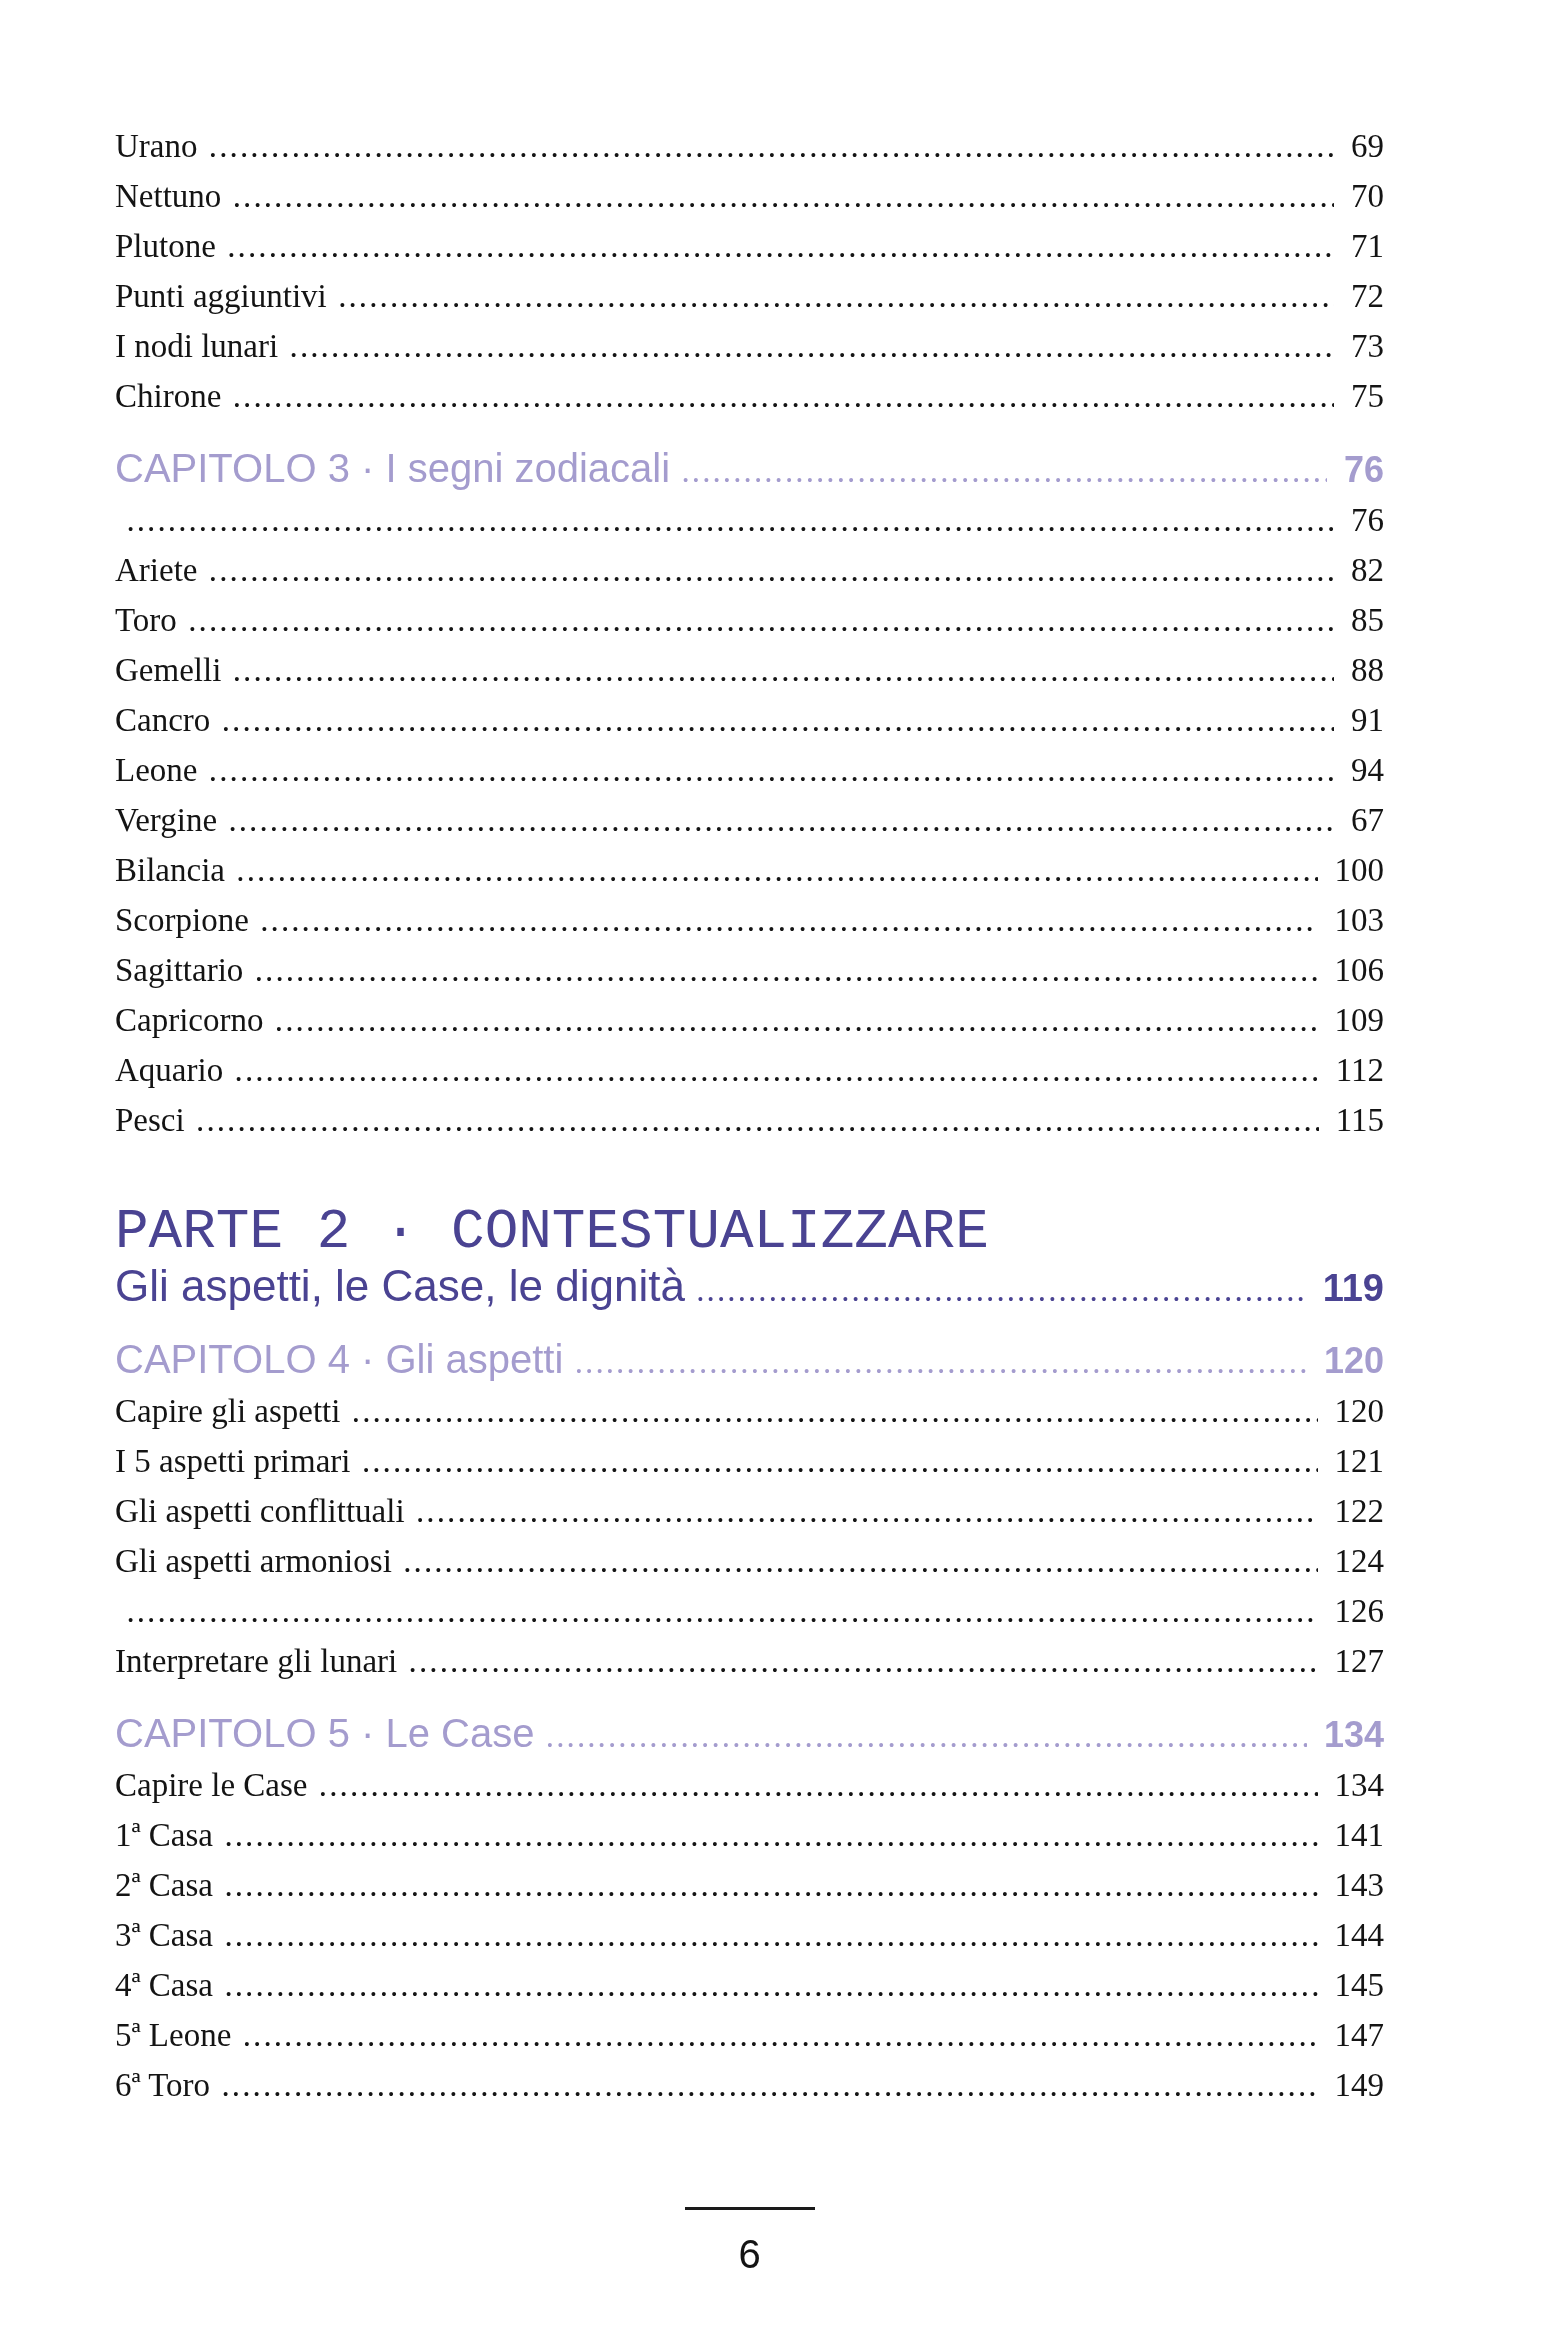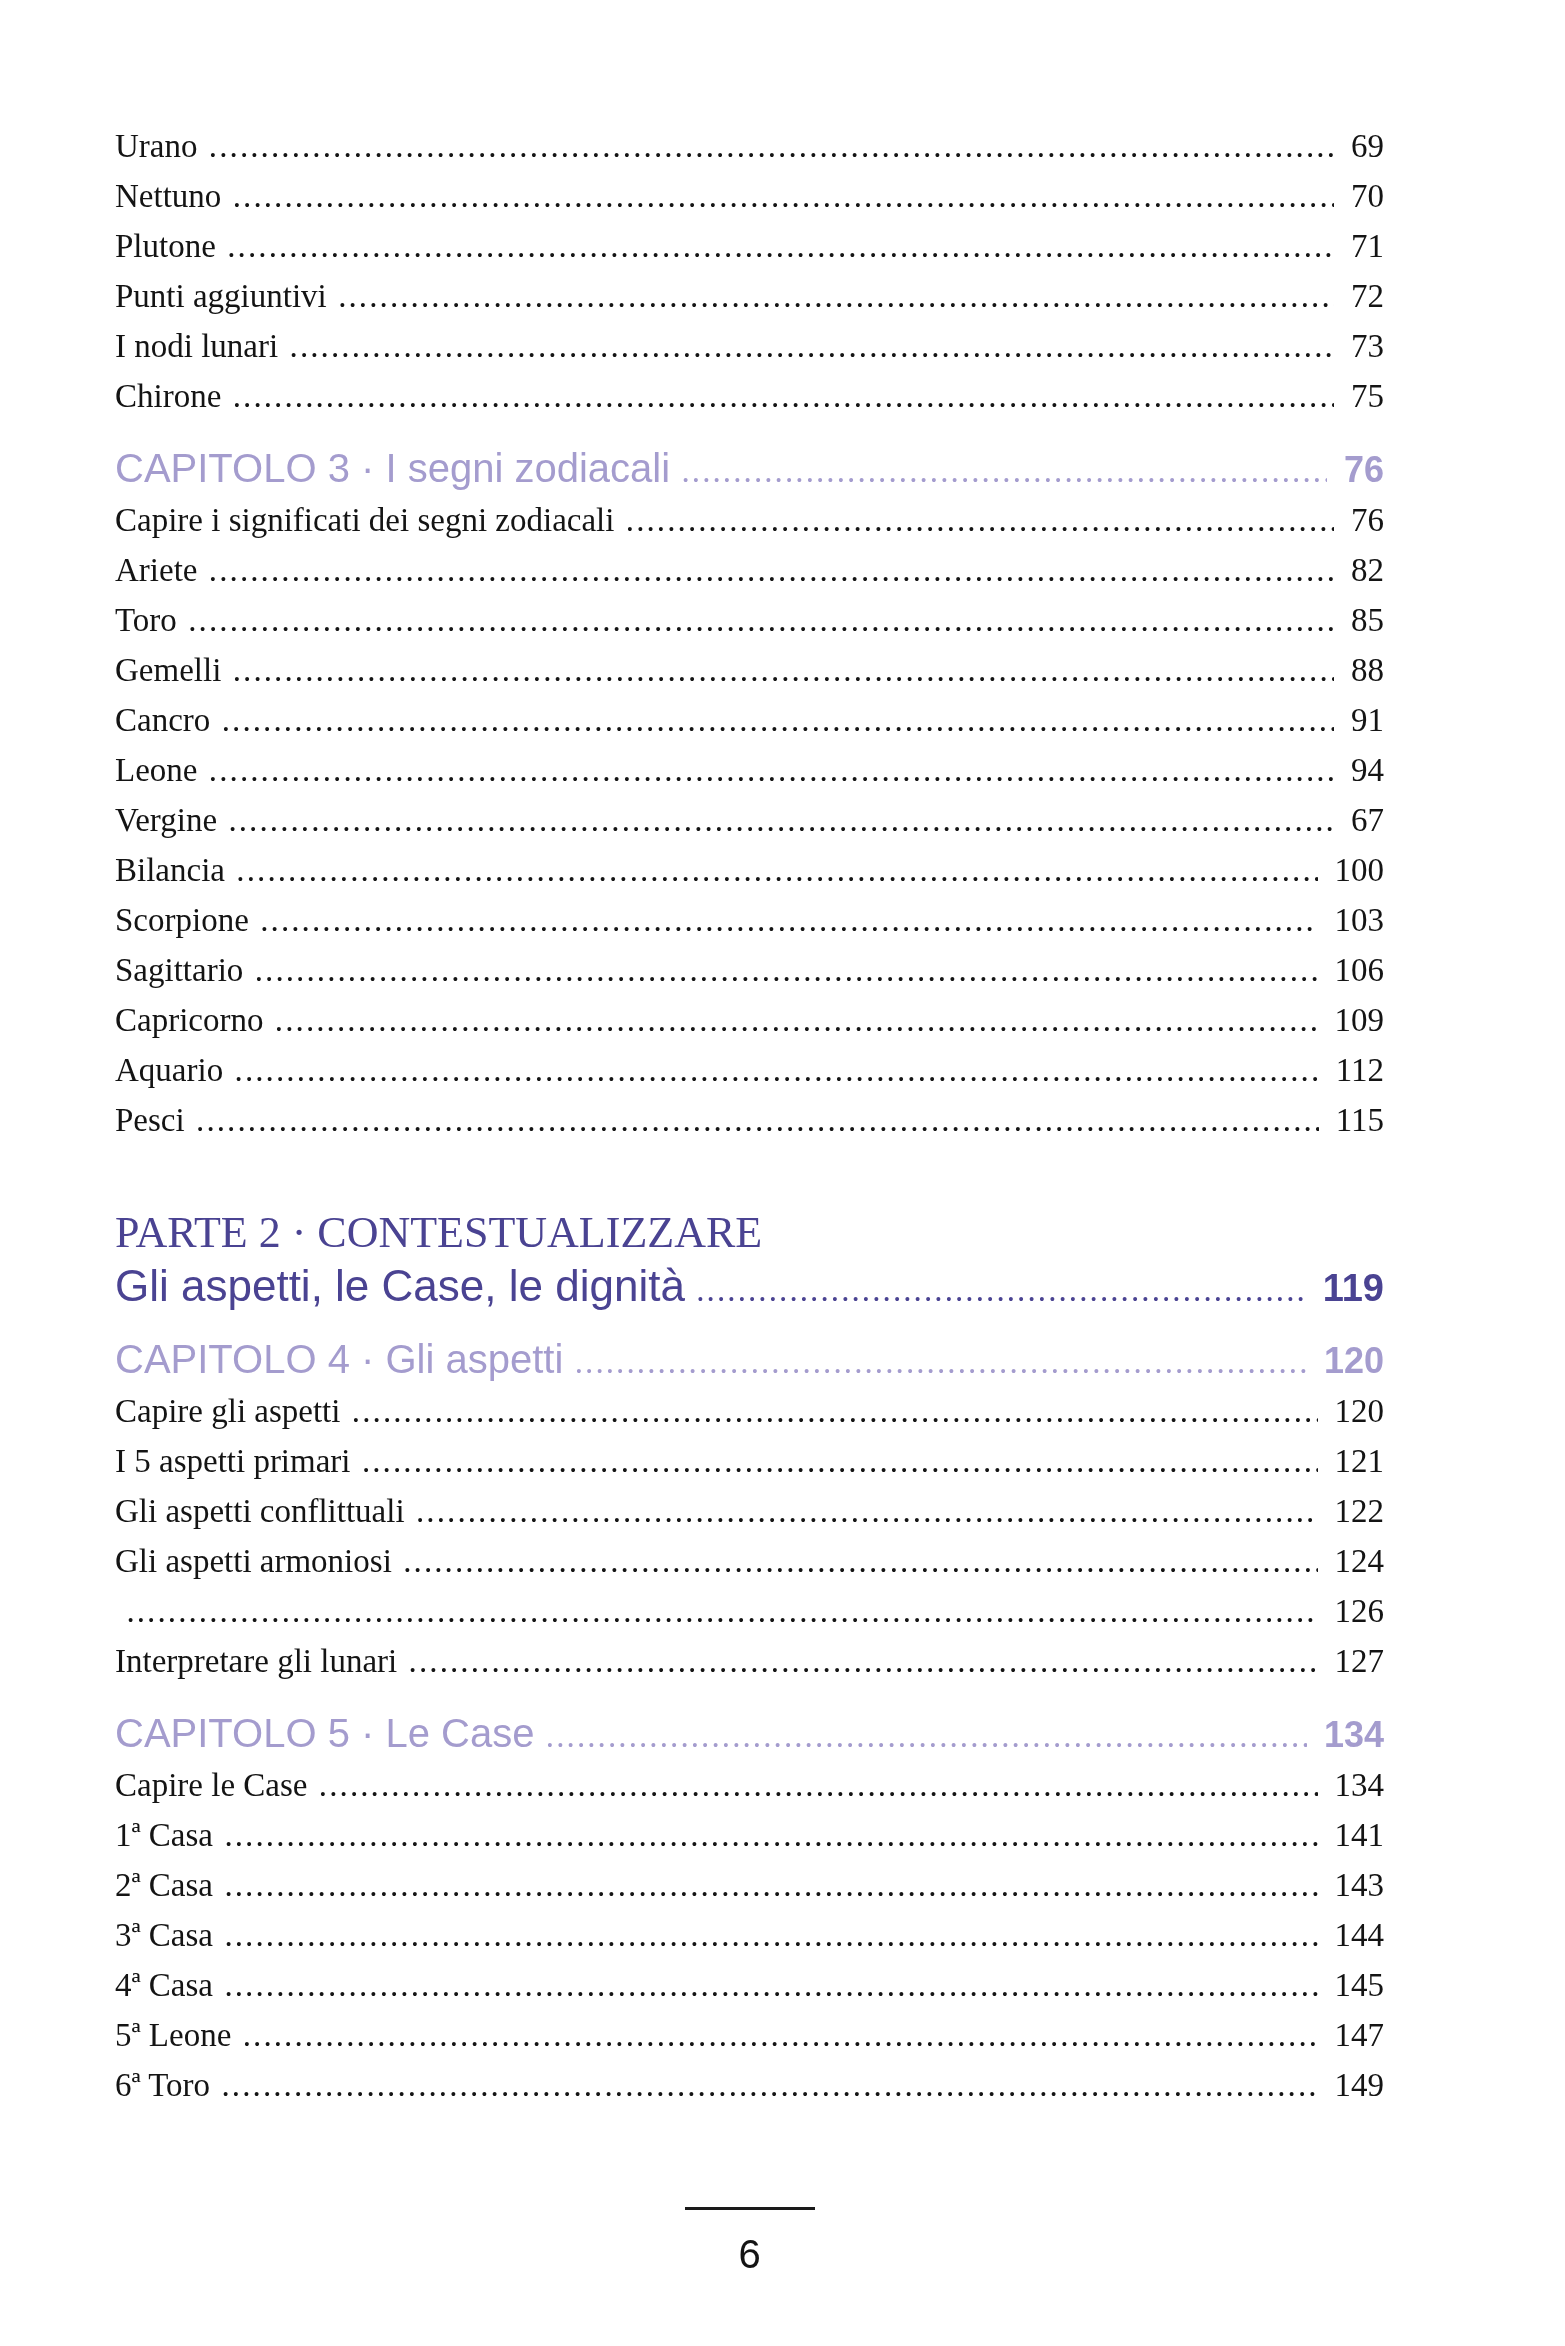--- a/index.html
+++ b/index.html
@@ -54,22 +54,22 @@
     color: var(--chapter-color, #a49cce);
   }
   .row.chapter .page-num {
     font-size: 36px;
     font-weight: bold;
   }
 
   
   .part-block { margin-top: 61px; }
   .part-line1 {
-    font-family: Liberation Serif, serif;
-    font-size: 44px;
+    font-family: Liberation Mono, monospace;
+    font-size: 56px;
     line-height: 53px;
     color: var(--part-color, #4a4392);
   }
   .row.part-line2 {
     height: 53px;
     font-family: "Liberation Sans", sans-serif;
     font-size: 44px;
     line-height: 53px;
     color: var(--part-color, #4a4392);
   }
@@ -134,21 +134,20 @@
         <span class="label">Chirone</span>
         <span class="leader">............................................................................................................................................................................................................................................................................................................</span>
         <span class="page-num">75</span>
       </div>
       <div class="row chapter">
         <span class="label">CAPITOLO 3 · I segni zodiacali</span>
         <span class="leader">............................................................................................................................................................................................................................................................................................................</span>
         <span class="page-num">76</span>
       </div>
       <div class="row sub">
-        <span class="label">Capire i significati dei segni zodiacali</span>
         <span class="leader">............................................................................................................................................................................................................................................................................................................</span>
         <span class="page-num">76</span>
       </div>
       <div class="row sub">
         <span class="label">Ariete</span>
         <span class="leader">............................................................................................................................................................................................................................................................................................................</span>
         <span class="page-num">82</span>
       </div>
       <div class="row sub">
         <span class="label">Toro</span>

